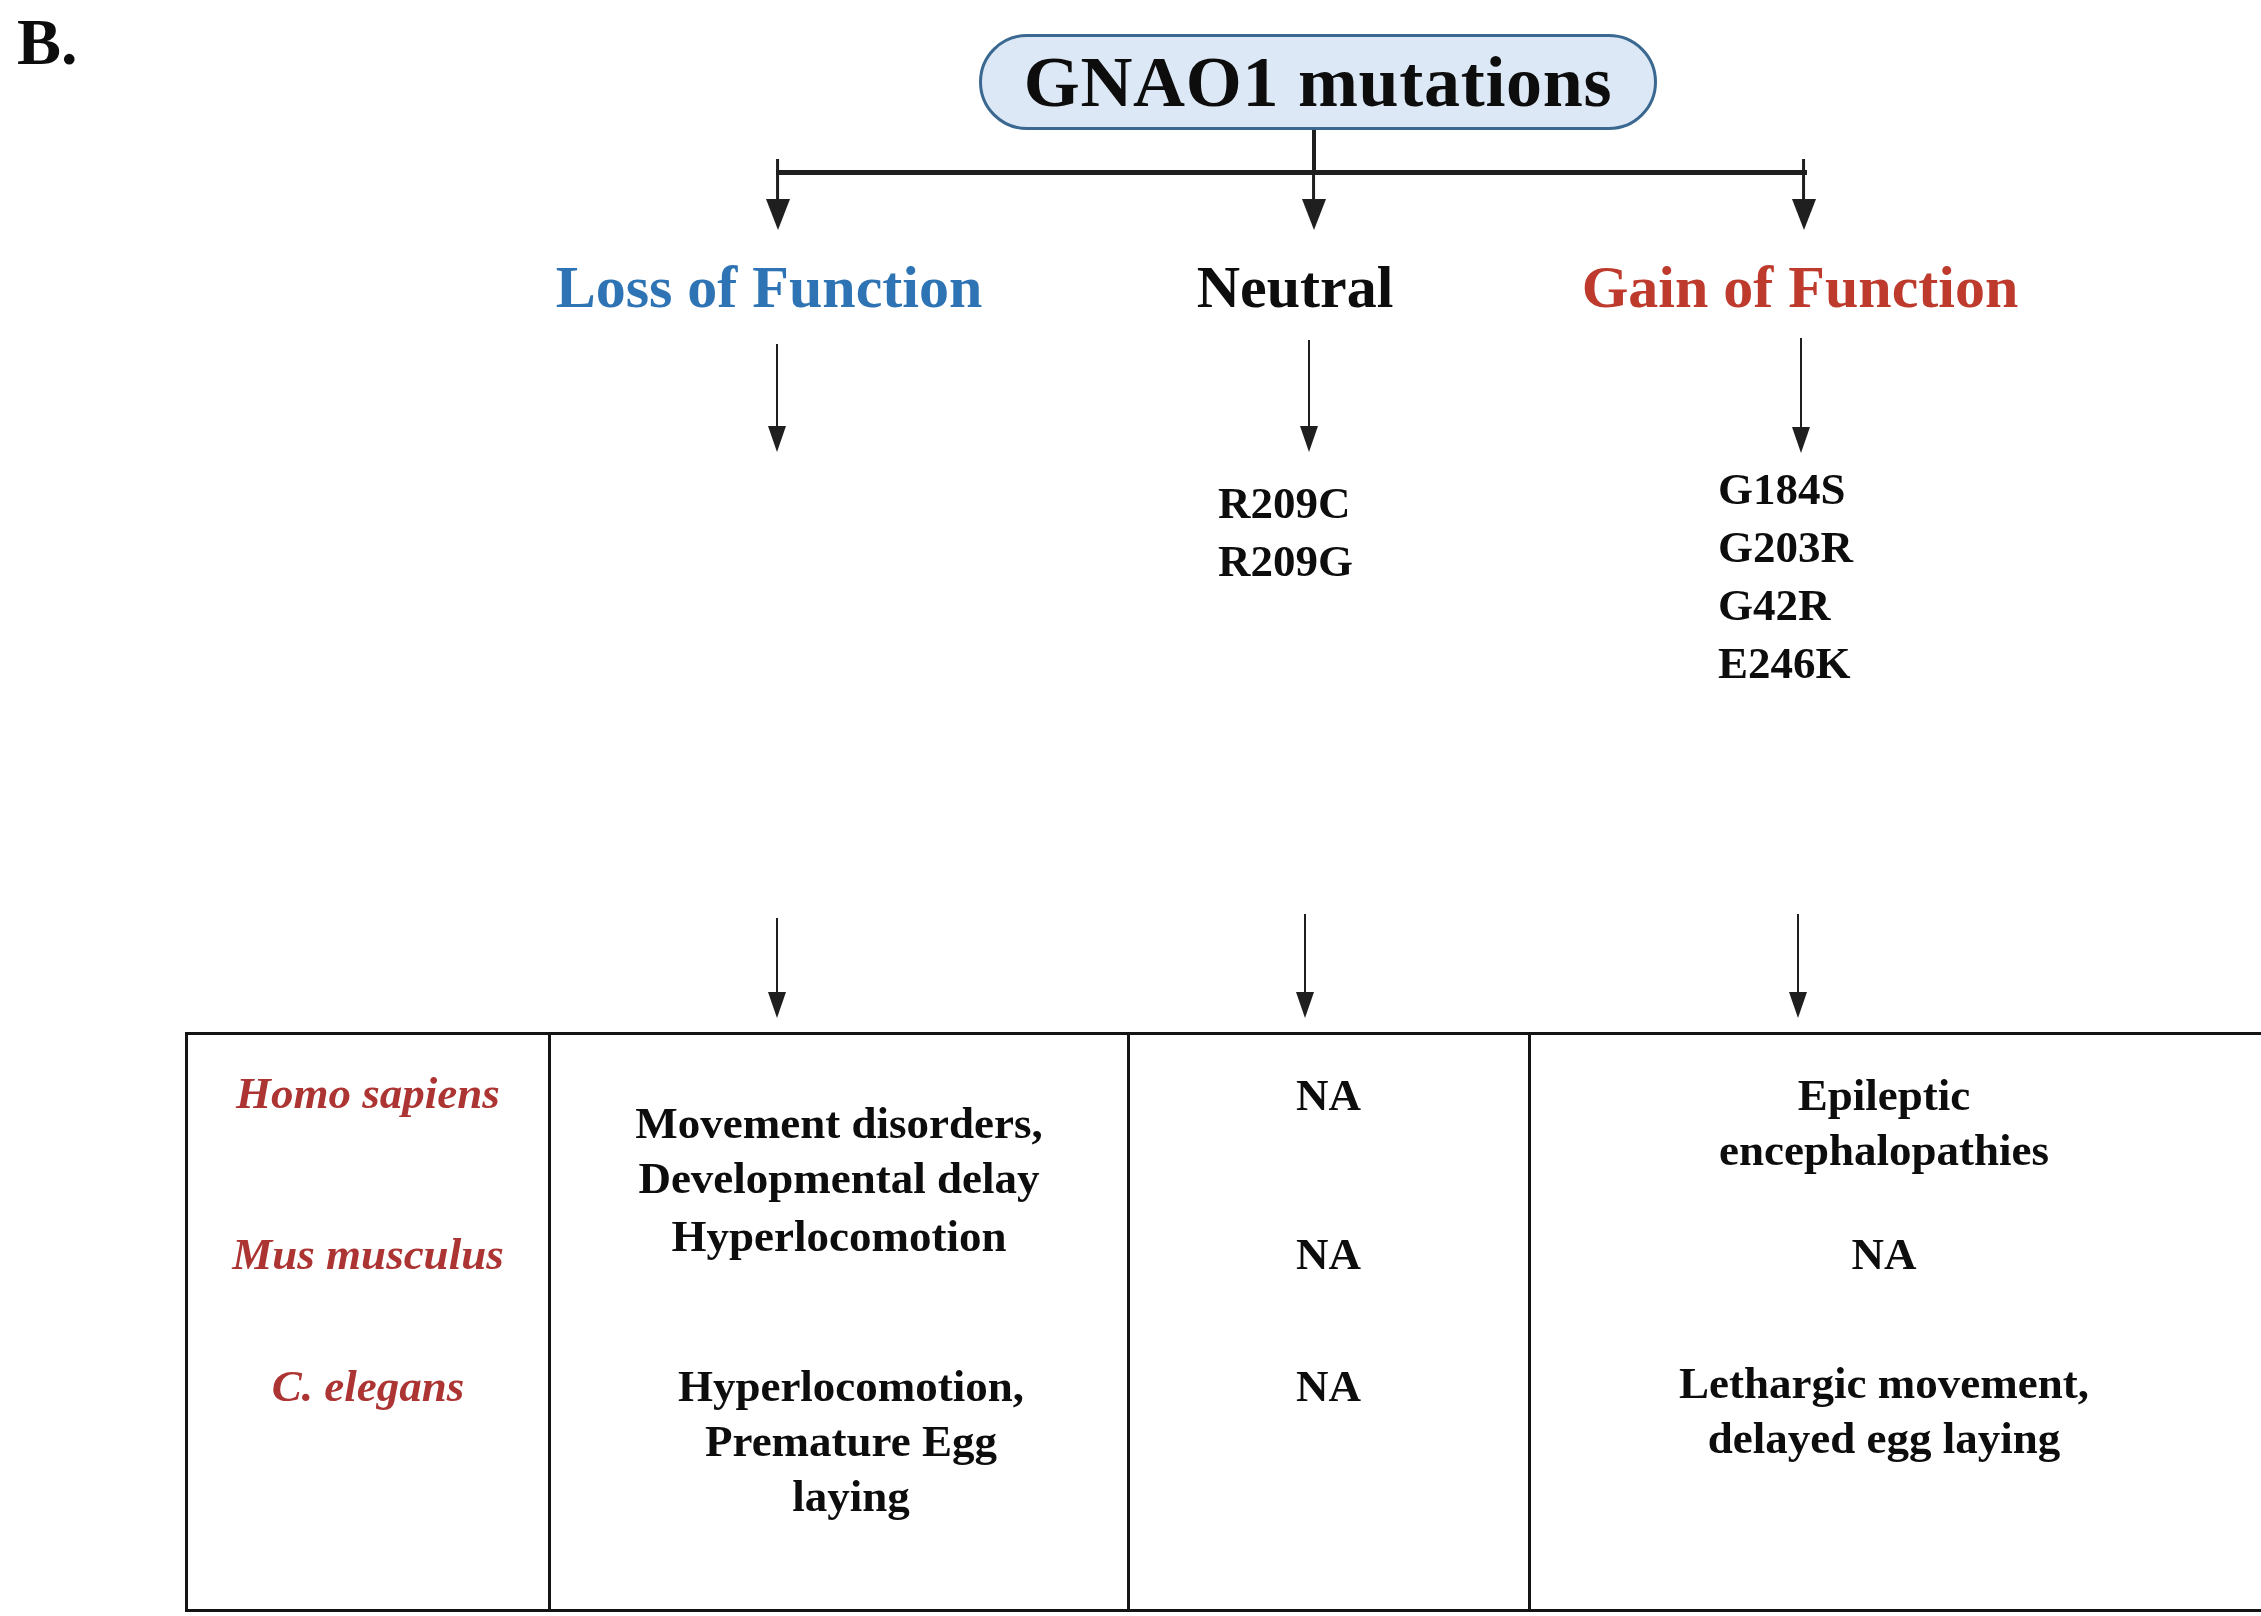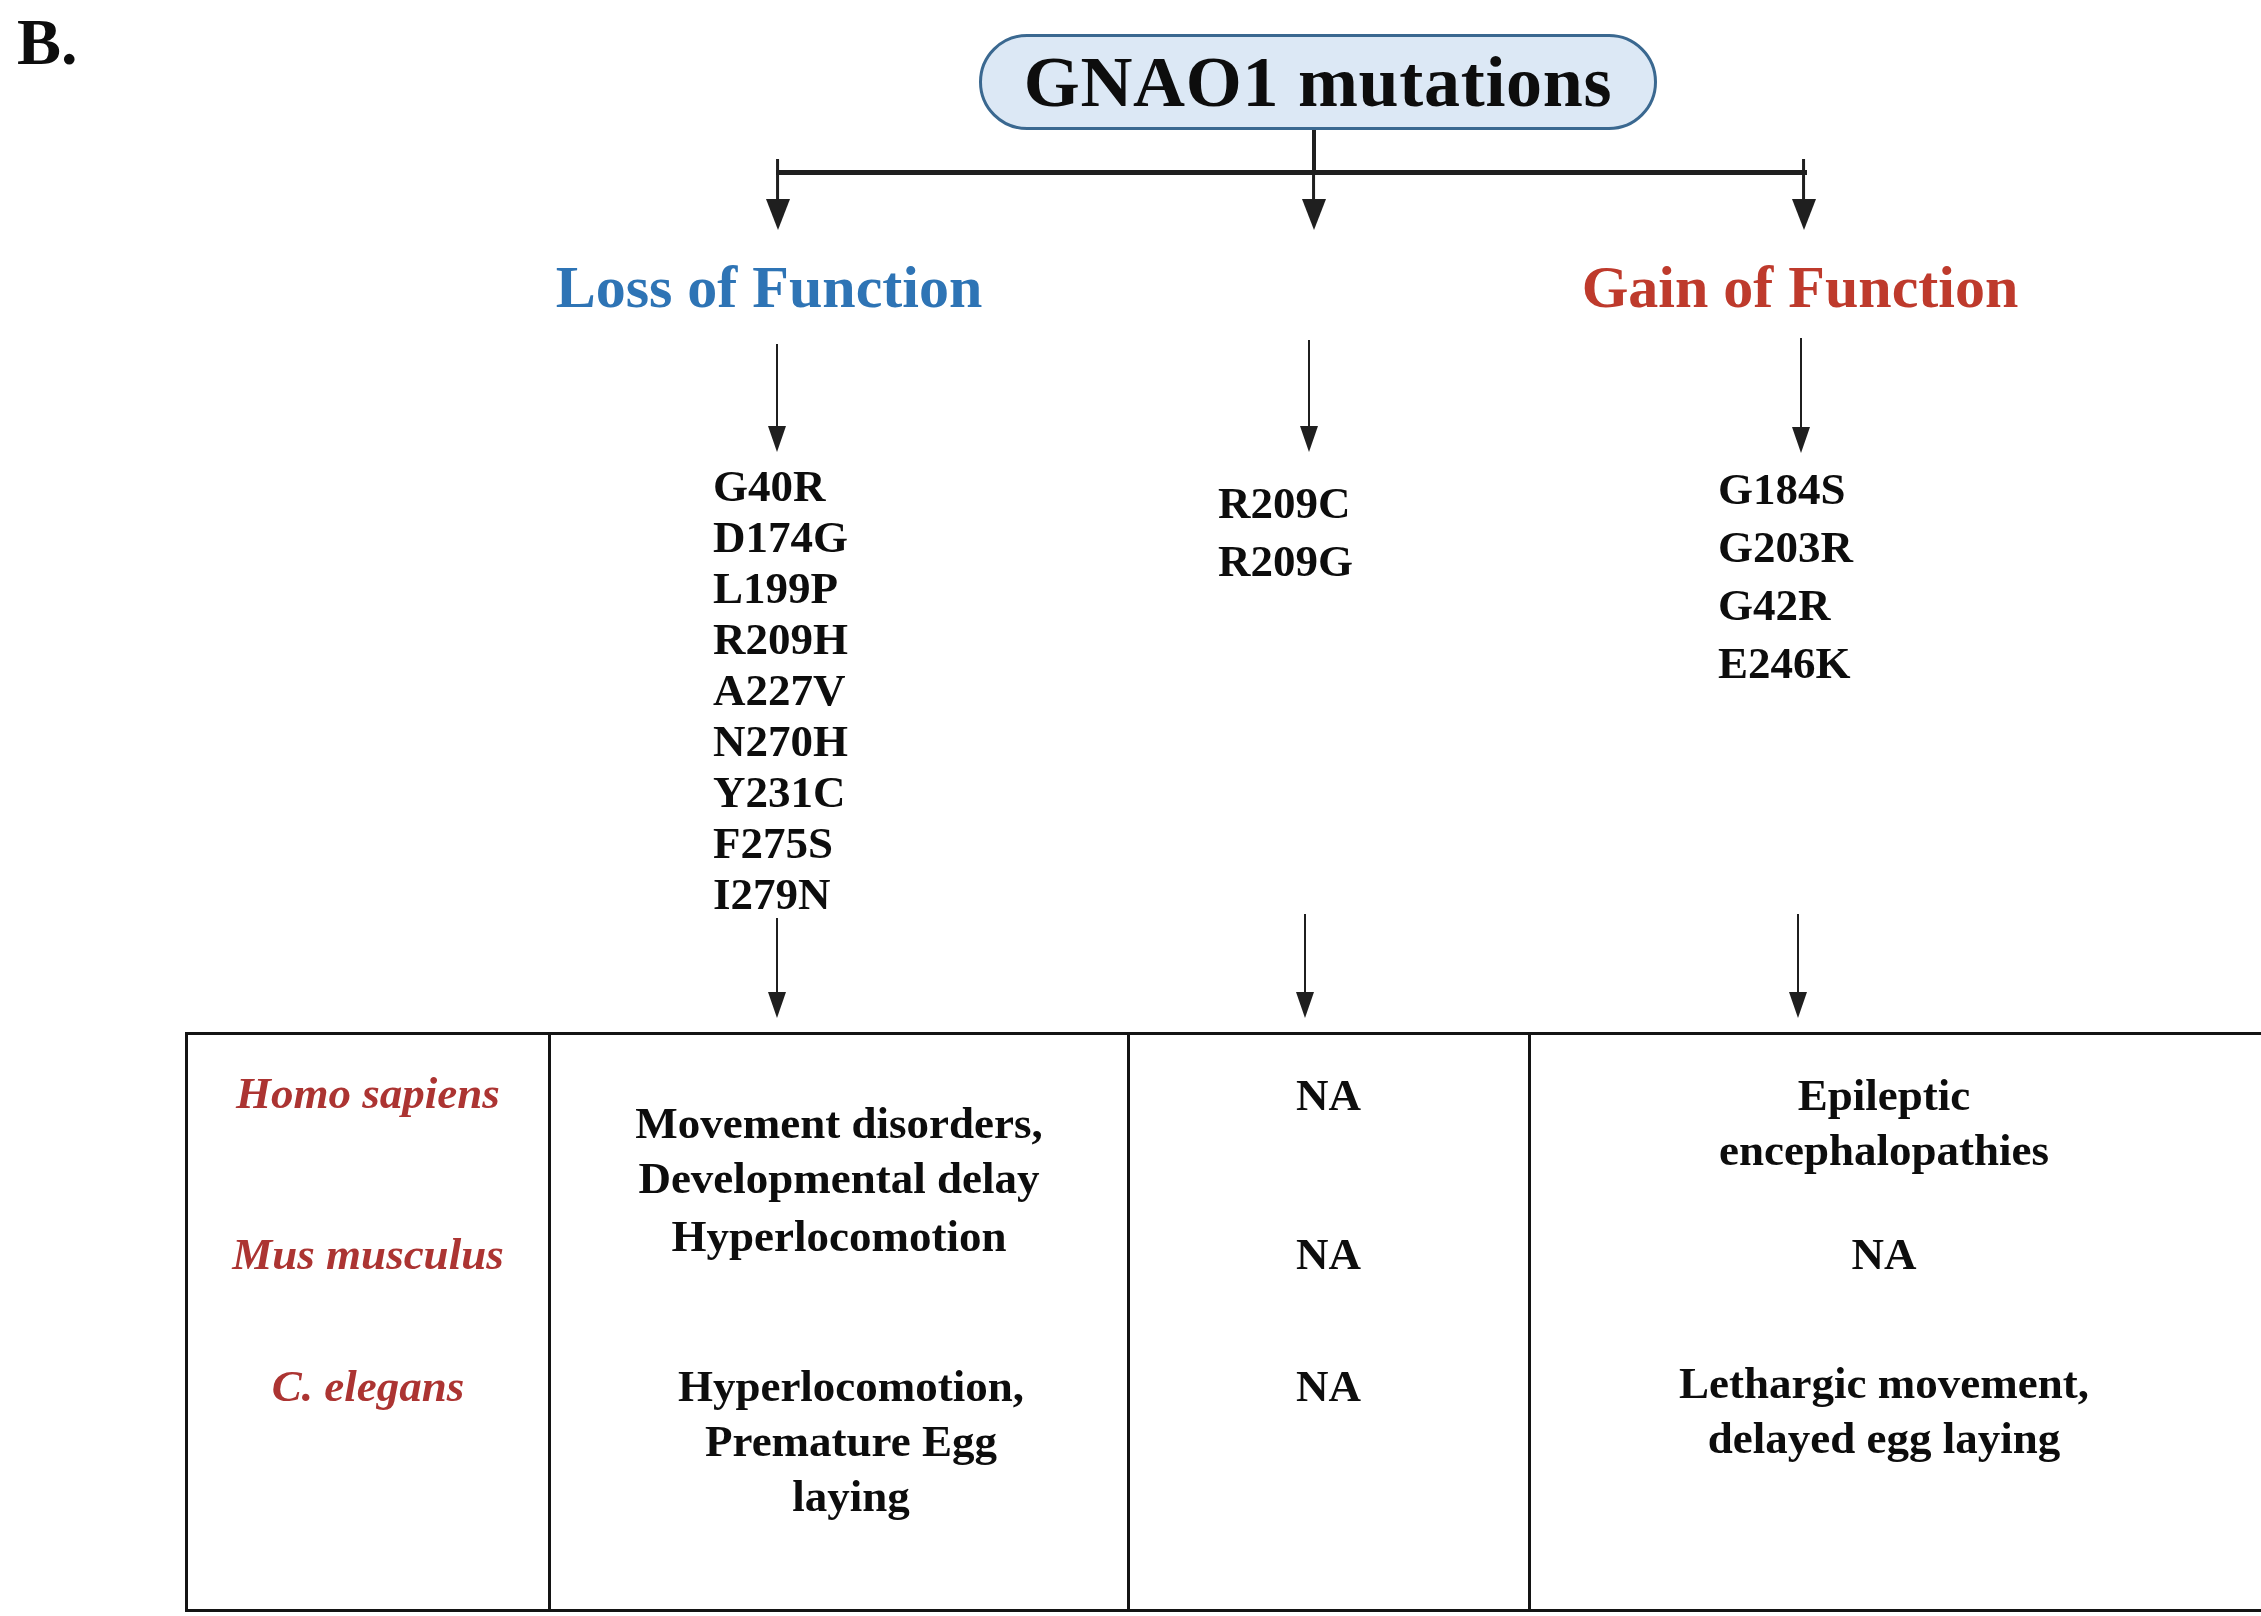--- a/index.html
+++ b/index.html
@@ -108,46 +108,36 @@
   <div class="arrow" style="left:1301px; top:175px; height:55px;">
     <div class="shaft"></div>
     <div class="head"></div>
   </div>
   <div class="arrow" style="left:1791px; top:159px; height:71px;">
     <div class="shaft"></div>
     <div class="head"></div>
   </div>
 
   <div class="branch-heading" style="left: 539px; width: 460px; color: rgb(46, 116, 181);">Loss of Function</div>
+  <div class="branch-heading" style="left: 1111px; width: 368px; color: rgb(13, 13, 13);">Neutral</div>
   <div class="branch-heading" style="left: 1570px; width: 460px; color: rgb(190, 58, 44);">Gain of Function</div>
 
   <div class="arrow thin" style="left:768px; top:344px; height:108px;">
     <div class="shaft"></div>
     <div class="head"></div>
   </div>
   <div class="arrow thin" style="left:1300px; top:340px; height:112px;">
     <div class="shaft"></div>
     <div class="head"></div>
   </div>
   <div class="arrow thin" style="left:1792px; top:338px; height:115px;">
     <div class="shaft"></div>
     <div class="head"></div>
   </div>
 
-  <div class="mutation-list" style="left:713px; top:461px;">
-    <div class="mut">G40R</div>
-    <div class="mut">D174G</div>
-    <div class="mut">L199P</div>
-    <div class="mut">R209H</div>
-    <div class="mut">A227V</div>
-    <div class="mut">N270H</div>
-    <div class="mut">Y231C</div>
-    <div class="mut">F275S</div>
-    <div class="mut">I279N</div>
-  </div>
   <div class="mutation-list wide" style="left:1218px; top:474px;">
     <div class="mut">R209C</div>
     <div class="mut">R209G</div>
   </div>
   <div class="mutation-list wide" style="left:1718px; top:460px;">
     <div class="mut">G184S</div>
     <div class="mut">G203R</div>
     <div class="mut">G42R</div>
     <div class="mut">E246K</div>
   </div>

